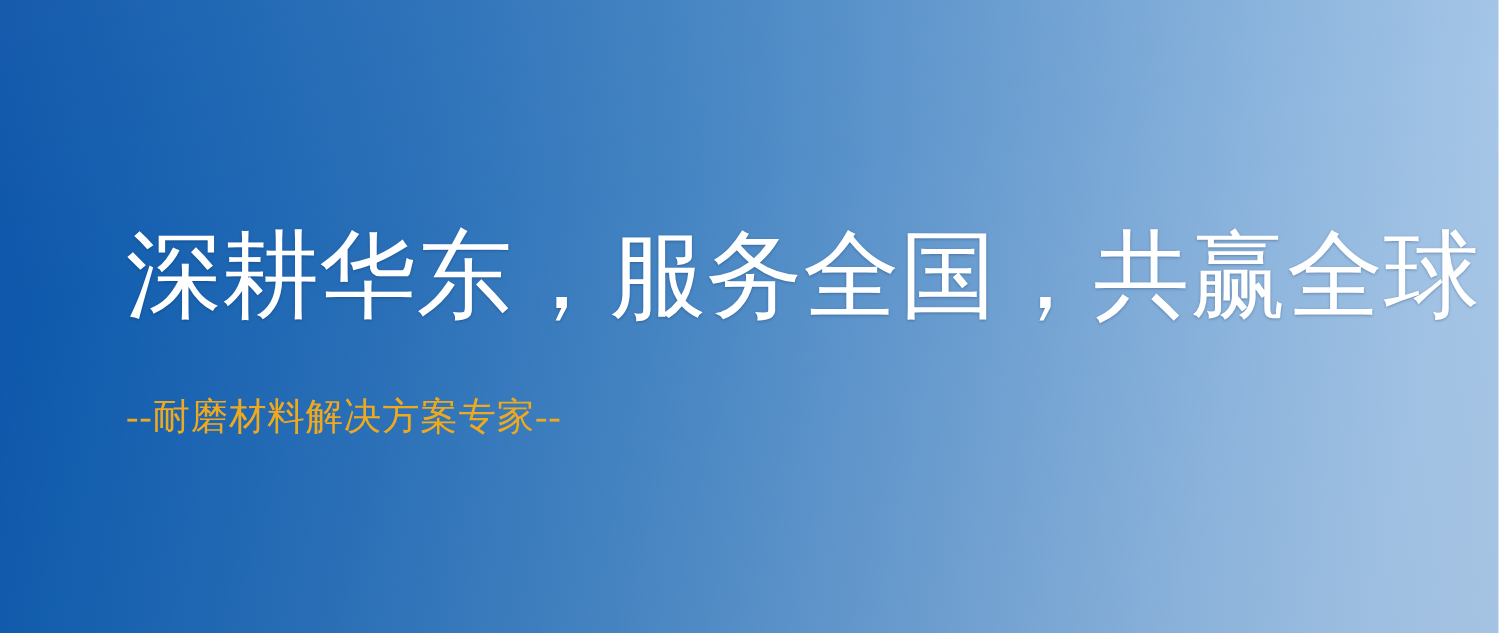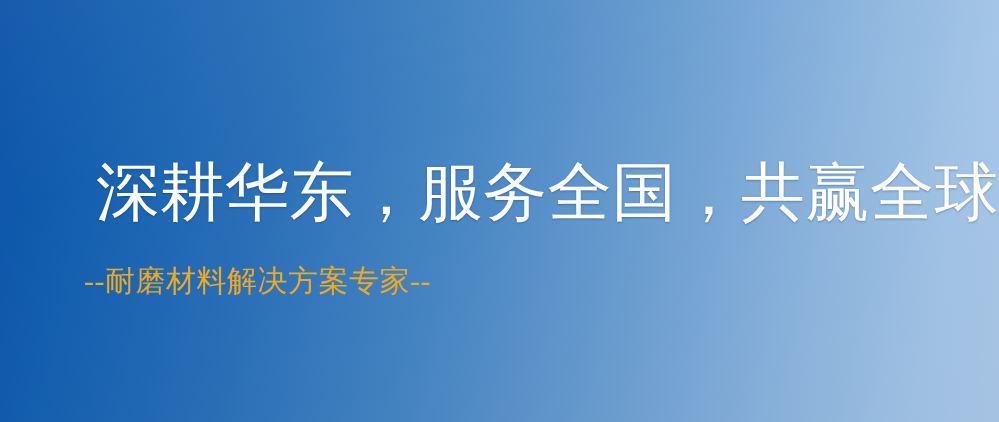--- a/index.html
+++ b/index.html
@@ -36,39 +36,38 @@
     inset: 0;
     background: linear-gradient(170deg,
         rgba(255,255,255,0.05) 0%,
         rgba(255,255,255,0.00) 35%,
         rgba(0,40,100,0.05) 100%);
     pointer-events: none;
   }
 
   .headline {
     position: absolute;
-    left: 96px;
+    left: 84px;
     top: 152px;
     font-family: "Liberation Serif", "DejaVu Serif", serif;
     font-size: 64px;
     line-height: 1;
     color: #ffffff;
     white-space: nowrap;
     letter-spacing: 0.5px;
     text-shadow: 0 1px 2px rgba(0,30,70,0.30);
     z-index: 3;
-    margin-top: 9px;
   }
 
   .subtitle {
     position: absolute;
     left: 84px;
     top: 266px;
     font-family: "Liberation Serif", "DejaVu Serif", serif;
-    font-size: 30px;
+    font-size: 25px;
     line-height: 1;
     color: #efa91e;
     white-space: nowrap;
     letter-spacing: 0.5px;
     z-index: 3;
   }
 
   
   .logo {
     position: absolute;

